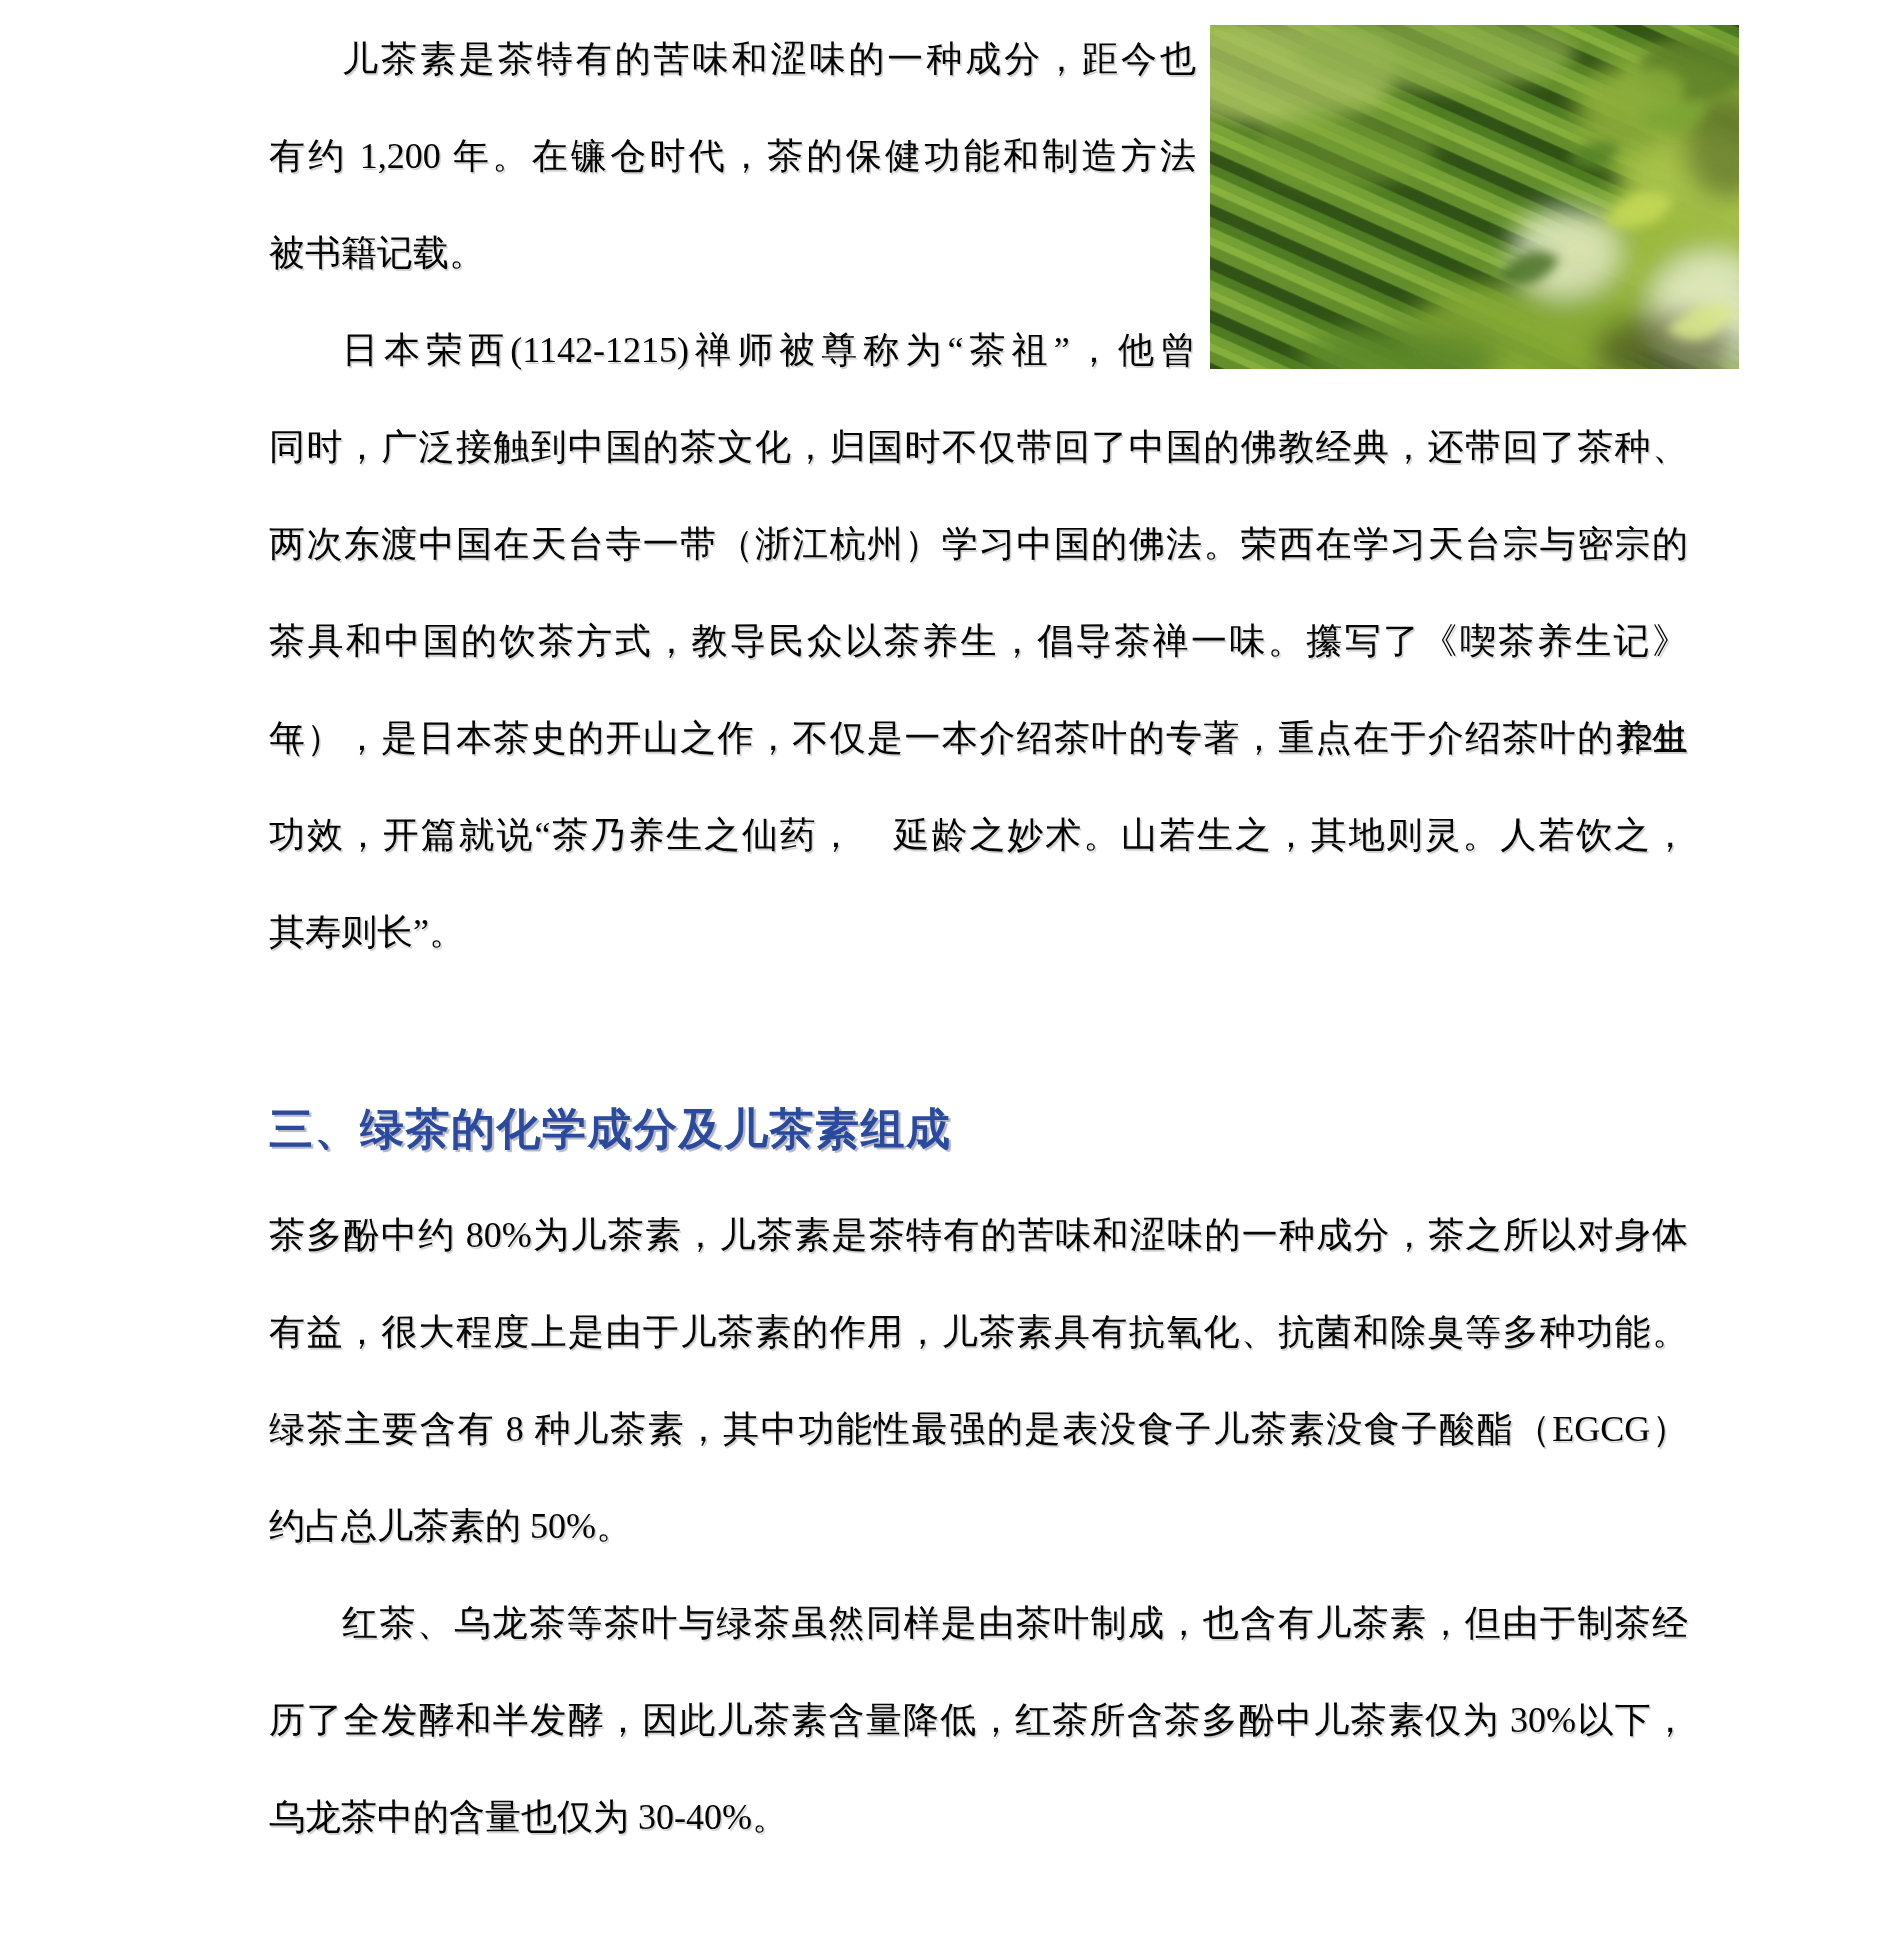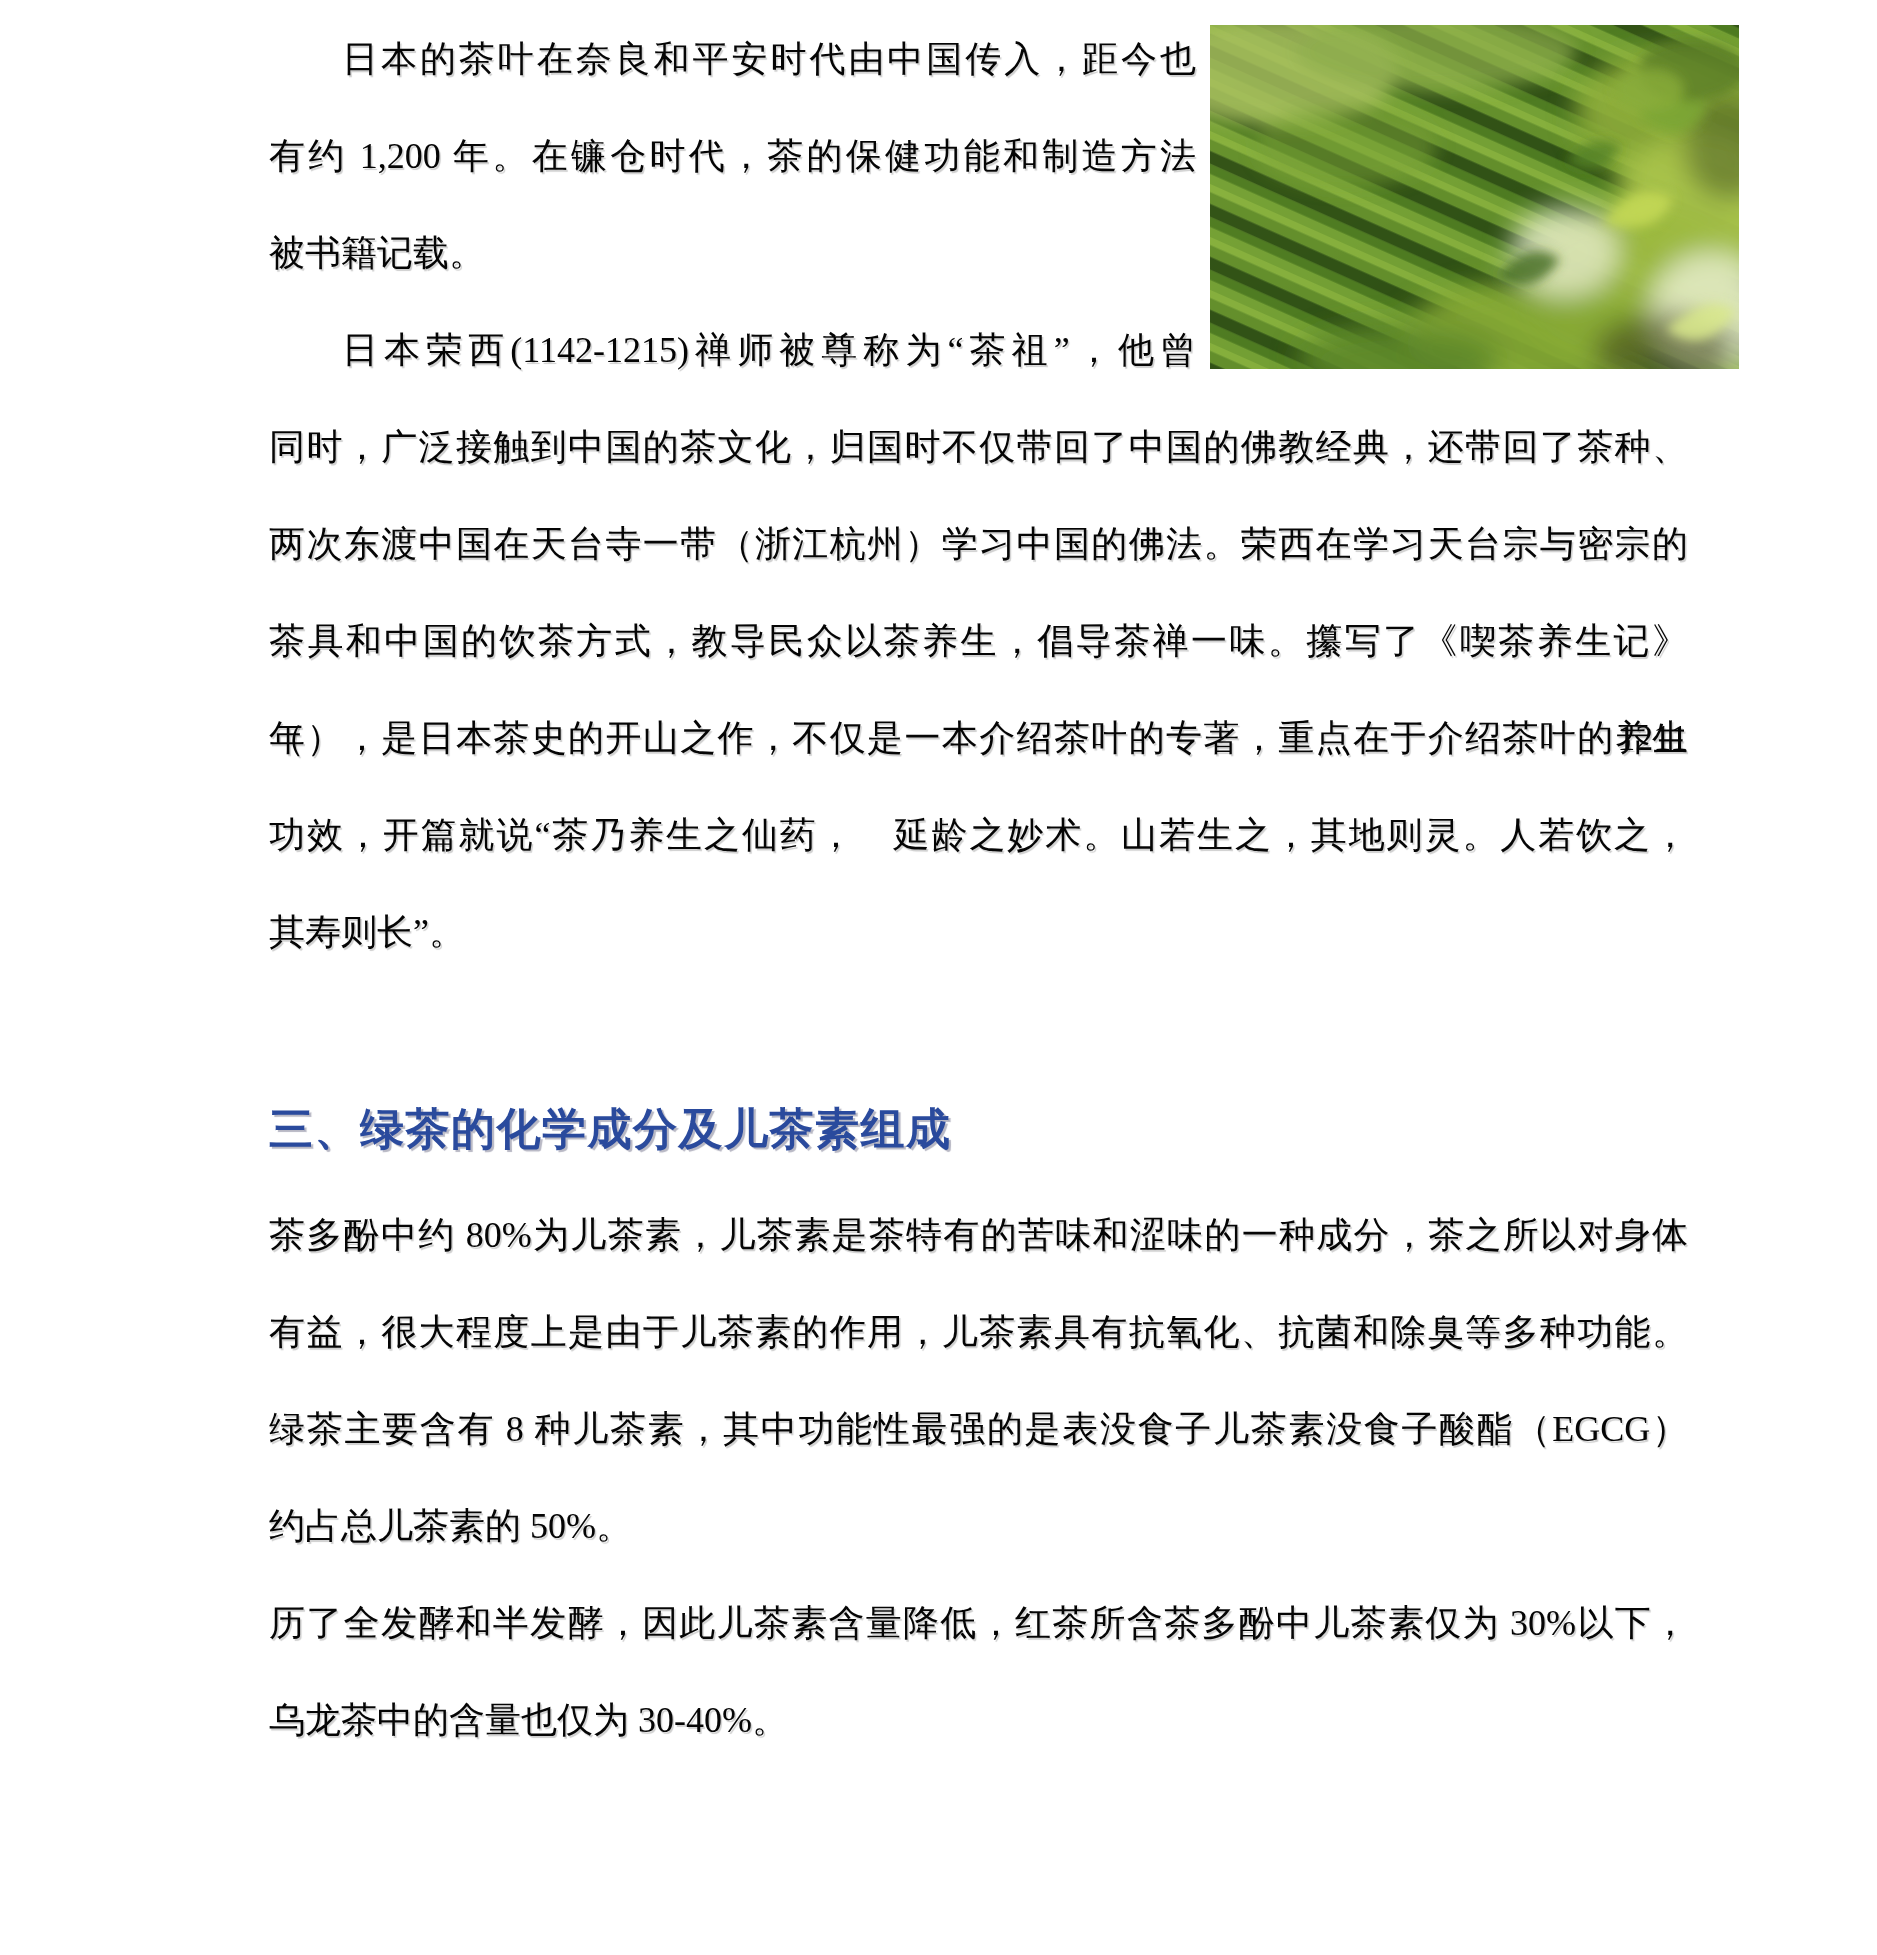--- a/index.html
+++ b/index.html
@@ -113,21 +113,21 @@
         <path d="M470 182 q32 -42 72 -22 q-22 47 -72 22" fill="#548127" opacity="0.8"></path>
         <ellipse cx="636" cy="60" rx="70" ry="40" fill="#5a7d26" opacity="0.8"></ellipse>
         <ellipse cx="580" cy="86" rx="46" ry="28" fill="#89ad3b" opacity="0.8"></ellipse>
       </g>
     </svg>
   </div>
 
   <div class="text-col">
 
     <div>
-      <div class="line narrow indent">日本的茶叶在奈良和平安时代由中国传入，距今也</div>
+      <div class="line narrow indent">儿茶素是茶特有的苦味和涩味的一种成分，距今也</div>
       <div class="line narrow">有约 1,200 年。在镰仓时代，茶的保健功能和制造方法</div>
       <div class="line narrow end">被书籍记载。</div>
     </div>
 
     <div>
       <div class="line narrow indent">日本荣西(1142-1215)禅师被尊称为“茶祖”，他曾</div>
       <div class="line">同时，广泛接触到中国的茶文化，归国时不仅带回了中国的佛教经典，还带回了茶种、</div>
       <div class="line">两次东渡中国在天台寺一带（浙江杭州）学习中国的佛法。荣西在学习天台宗与密宗的</div>
       <div class="line">茶具和中国的饮茶方式，教导民众以茶养生，倡导茶禅一味。攥写了《喫茶养生记》（1211</div>
       <div class="line">年），是日本茶史的开山之作，不仅是一本介绍茶叶的专著，重点在于介绍茶叶的养生</div>
@@ -138,19 +138,20 @@
     <div class="heading">三、绿茶的化学成分及儿茶素组成</div>
 
     <div>
       <div class="line">茶多酚中约 80%为儿茶素，儿茶素是茶特有的苦味和涩味的一种成分，茶之所以对身体</div>
       <div class="line">有益，很大程度上是由于儿茶素的作用，儿茶素具有抗氧化、抗菌和除臭等多种功能。</div>
       <div class="line">绿茶主要含有 8 种儿茶素，其中功能性最强的是表没食子儿茶素没食子酸酯（EGCG）</div>
       <div class="line end">约占总儿茶素的 50%。</div>
     </div>
 
     <div>
+      <div class="line indent">红茶、乌龙茶等茶叶与绿茶虽然同样是由茶叶制成，也含有儿茶素，但由于制茶经</div>
       <div class="line">历了全发酵和半发酵，因此儿茶素含量降低，红茶所含茶多酚中儿茶素仅为 30%以下，</div>
       <div class="line end">乌龙茶中的含量也仅为 30-40%。</div>
     </div>
 
   </div>
 </div>
 
 
 </body></html>

